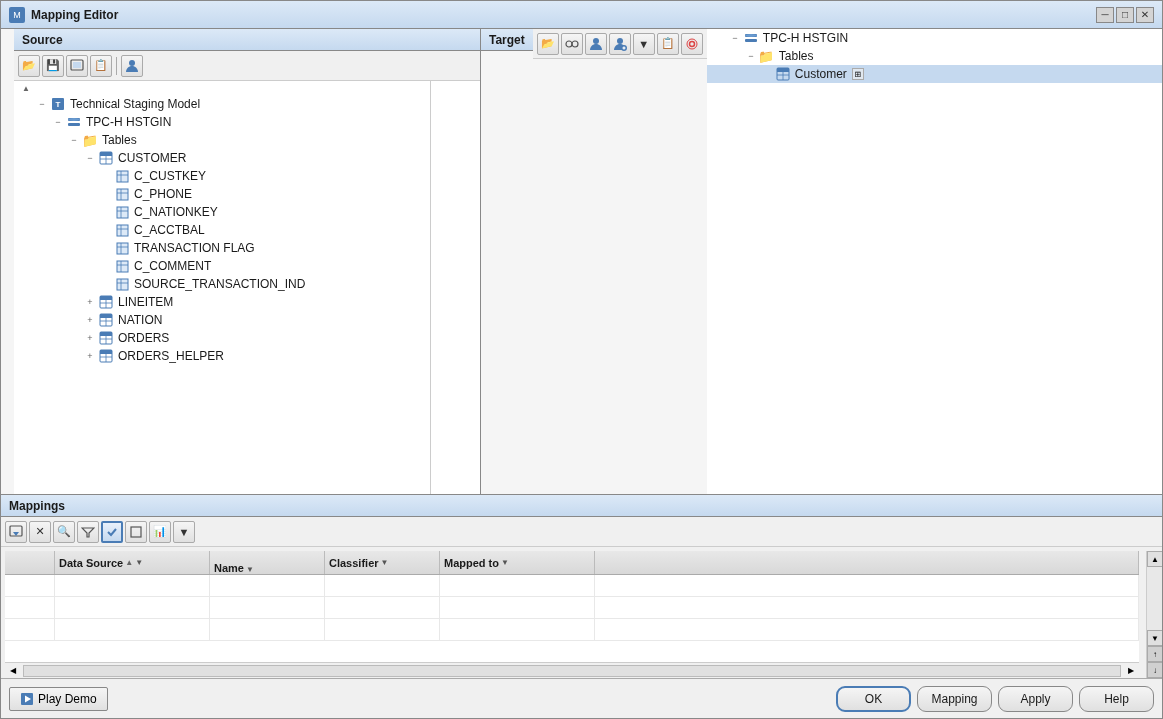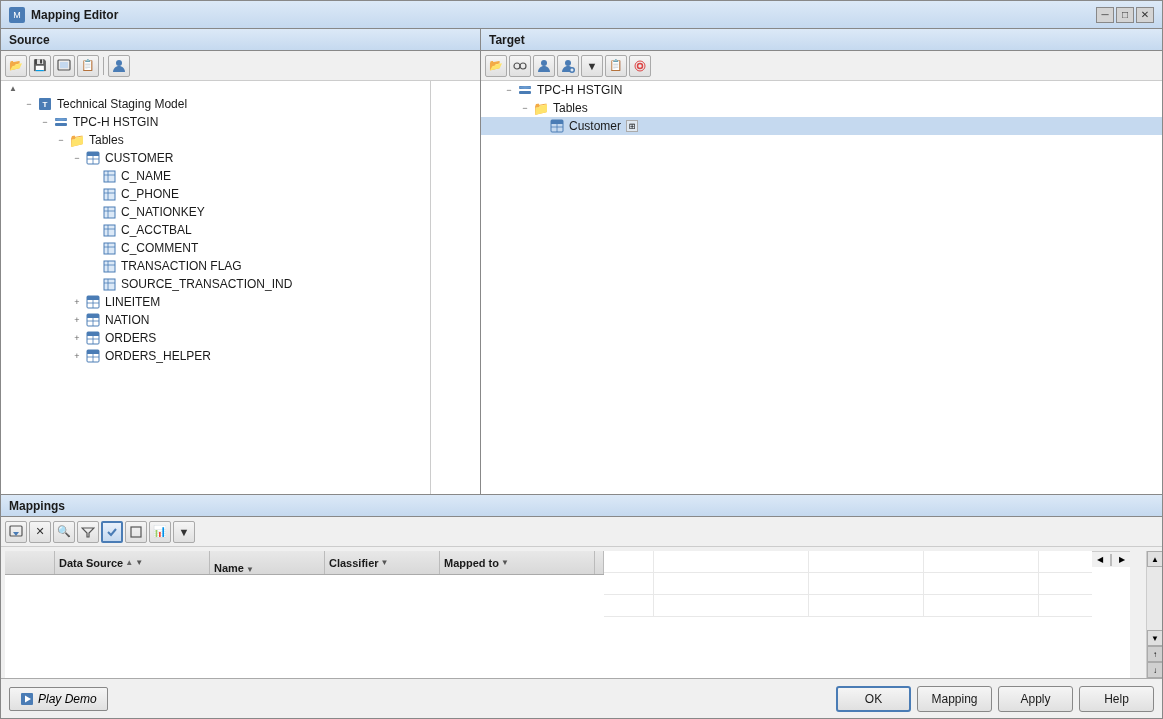--- a/index.html
+++ b/index.html
@@ -80,20 +80,21 @@
       display: flex;
       height: 465px;
       flex-shrink: 0;
     }
     .panel-source {
       width: 480px;
       display: flex;
       flex-direction: column;
       border-right: 1px solid #888;
       background: #f5f5f5;
+      padding-left: 13px;
     }
     .panel-header {
       background: linear-gradient(to bottom, #dce9f7, #c5d9ef);
       padding: 4px 8px;
       font-weight: bold;
       font-size: 12px;
       color: #1a1a1a;
       border-bottom: 1px solid #888;
       height: 22px;
       display: flex;
@@ -170,21 +171,21 @@
     .indent-6 { padding-left: 84px; }
     .tree-scroll {
       flex: 1;
       overflow-y: auto;
       overflow-x: hidden;
     }
     
     .panel-target {
       flex: 1;
       display: flex;
-      flex-direction: column;
+      flex-direction: row;
       background: #f5f5f5;
     }
     
     .mappings-section {
       flex: 1;
       display: flex;
       flex-direction: column;
       background: #f0f0f0;
       border-top: 1px solid #888;
       min-height: 0;
@@ -289,36 +290,35 @@
     .play-demo-btn {
       display: flex;
       align-items: center;
       gap: 4px;
       padding: 4px 10px;
       border: 1px solid #888;
       background: linear-gradient(to bottom, #f5f5f5, #e0e0e0);
       cursor: pointer;
       font-size: 12px;
       border-radius: 2px;
-      font-style: italic;
     }
     .bottom-right {
       display: flex;
       align-items: center;
       gap: 6px;
     }
     .dialog-btn {
       min-width: 75px;
       height: 26px;
       padding: 2px 12px;
       border: 1px solid #888;
       background: linear-gradient(to bottom, #f5f5f5, #e0e0e0);
       cursor: pointer;
       font-size: 12px;
-      border-radius: 3px;
+      border-radius: 9px;
       color: #1a1a1a;
     }
     .dialog-btn.default-btn {
       border: 2px solid #4a7cb5;
     }
     .mappings-table-wrapper {
       flex: 1;
       display: flex;
       flex-direction: column;
       overflow: hidden;
@@ -454,32 +454,32 @@
                   <svg width="14" height="14" viewBox="0 0 14 14">
                       <rect x="1" y="1" width="12" height="12" rx="1" fill="none" stroke="#4a7cb5" stroke-width="1"></rect>
                       <rect x="1" y="1" width="12" height="4" fill="#4a7cb5"></rect>
                       <line x1="1" y1="8" x2="13" y2="8" stroke="#4a7cb5" stroke-width="0.8"></line>
                       <line x1="7" y1="5" x2="7" y2="13" stroke="#4a7cb5" stroke-width="0.8"></line>
                     </svg>
                 </div>
                 <span class="tree-label">CUSTOMER</span>
               </div>
 
-
               <div class="tree-node indent-6">
                 <div class="tree-expand" style="visibility:hidden;">□</div>
                 <div class="tree-icon">
                   <svg width="13" height="13" viewBox="0 0 13 13">
                       <rect x="1" y="1" width="11" height="11" fill="#dce9f7" stroke="#4a7cb5" stroke-width="1"></rect>
                       <line x1="1" y1="5" x2="12" y2="5" stroke="#4a7cb5" stroke-width="0.8"></line>
                       <line x1="5" y1="1" x2="5" y2="12" stroke="#4a7cb5" stroke-width="0.8"></line>
                     </svg>
                 </div>
-                <span class="tree-label">C_NAME</span>
-              </div>
+                <span class="tree-label">C_CUSTKEY</span>
+              </div>
+
 
 
               <div class="tree-node indent-6">
                 <div class="tree-expand" style="visibility:hidden;">□</div>
                 <div class="tree-icon">
                   <svg width="13" height="13" viewBox="0 0 13 13">
                       <rect x="1" y="1" width="11" height="11" fill="#dce9f7" stroke="#4a7cb5" stroke-width="1"></rect>
                       <line x1="1" y1="5" x2="12" y2="5" stroke="#4a7cb5" stroke-width="0.8"></line>
                       <line x1="5" y1="1" x2="5" y2="12" stroke="#4a7cb5" stroke-width="0.8"></line>
                     </svg>
@@ -514,33 +514,33 @@
 
               <div class="tree-node indent-6">
                 <div class="tree-expand" style="visibility:hidden;">□</div>
                 <div class="tree-icon">
                   <svg width="13" height="13" viewBox="0 0 13 13">
                       <rect x="1" y="1" width="11" height="11" fill="#dce9f7" stroke="#4a7cb5" stroke-width="1"></rect>
                       <line x1="1" y1="5" x2="12" y2="5" stroke="#4a7cb5" stroke-width="0.8"></line>
                       <line x1="5" y1="1" x2="5" y2="12" stroke="#4a7cb5" stroke-width="0.8"></line>
                     </svg>
                 </div>
-                <span class="tree-label">C_COMMENT</span>
+                <span class="tree-label">TRANSACTION FLAG</span>
               </div>
 
               <div class="tree-node indent-6">
                 <div class="tree-expand" style="visibility:hidden;">□</div>
                 <div class="tree-icon">
                   <svg width="13" height="13" viewBox="0 0 13 13">
                       <rect x="1" y="1" width="11" height="11" fill="#dce9f7" stroke="#4a7cb5" stroke-width="1"></rect>
                       <line x1="1" y1="5" x2="12" y2="5" stroke="#4a7cb5" stroke-width="0.8"></line>
                       <line x1="5" y1="1" x2="5" y2="12" stroke="#4a7cb5" stroke-width="0.8"></line>
                     </svg>
                 </div>
-                <span class="tree-label">TRANSACTION FLAG</span>
+                <span class="tree-label">C_COMMENT</span>
               </div>
 
               <div class="tree-node indent-6">
                 <div class="tree-expand" style="visibility:hidden;">□</div>
                 <div class="tree-icon">
                   <svg width="13" height="13" viewBox="0 0 13 13">
                       <rect x="1" y="1" width="11" height="11" fill="#dce9f7" stroke="#4a7cb5" stroke-width="1"></rect>
                       <line x1="1" y1="5" x2="12" y2="5" stroke="#4a7cb5" stroke-width="0.8"></line>
                       <line x1="5" y1="1" x2="5" y2="12" stroke="#4a7cb5" stroke-width="0.8"></line>
                     </svg>
@@ -701,21 +701,21 @@
         <div class="toolbar-btn">
           <svg width="12" height="12" viewBox="0 0 12 12">
               <rect x="1" y="1" width="10" height="10" fill="none" stroke="#555" stroke-width="1.2"></rect>
             </svg>
         </div>
         <div class="toolbar-btn">📊</div>
         <div class="toolbar-btn">▼</div>
       </div>
       <div class="mappings-table-wrapper">
         <div class="table-content-area">
-          <div style="flex:1;display:flex;flex-direction:row;overflow:hidden;background:white;margin:4px 16px 0 4px;">
+          <div style="flex:1;display:flex;flex-direction:column;overflow:hidden;background:white;margin:4px 7px 0 4px;">
 
             <div class="table-header-row">
               <div class="table-header-cell col-check"></div>
               <div class="table-header-cell col-datasource">
                 <span>Data Source</span>
                 <span class="sort-arrow">▲</span>
                 <span class="filter-btn">▼</span>
               </div>
               <div class="table-header-cell col-name">
                 <span>Name</span>

